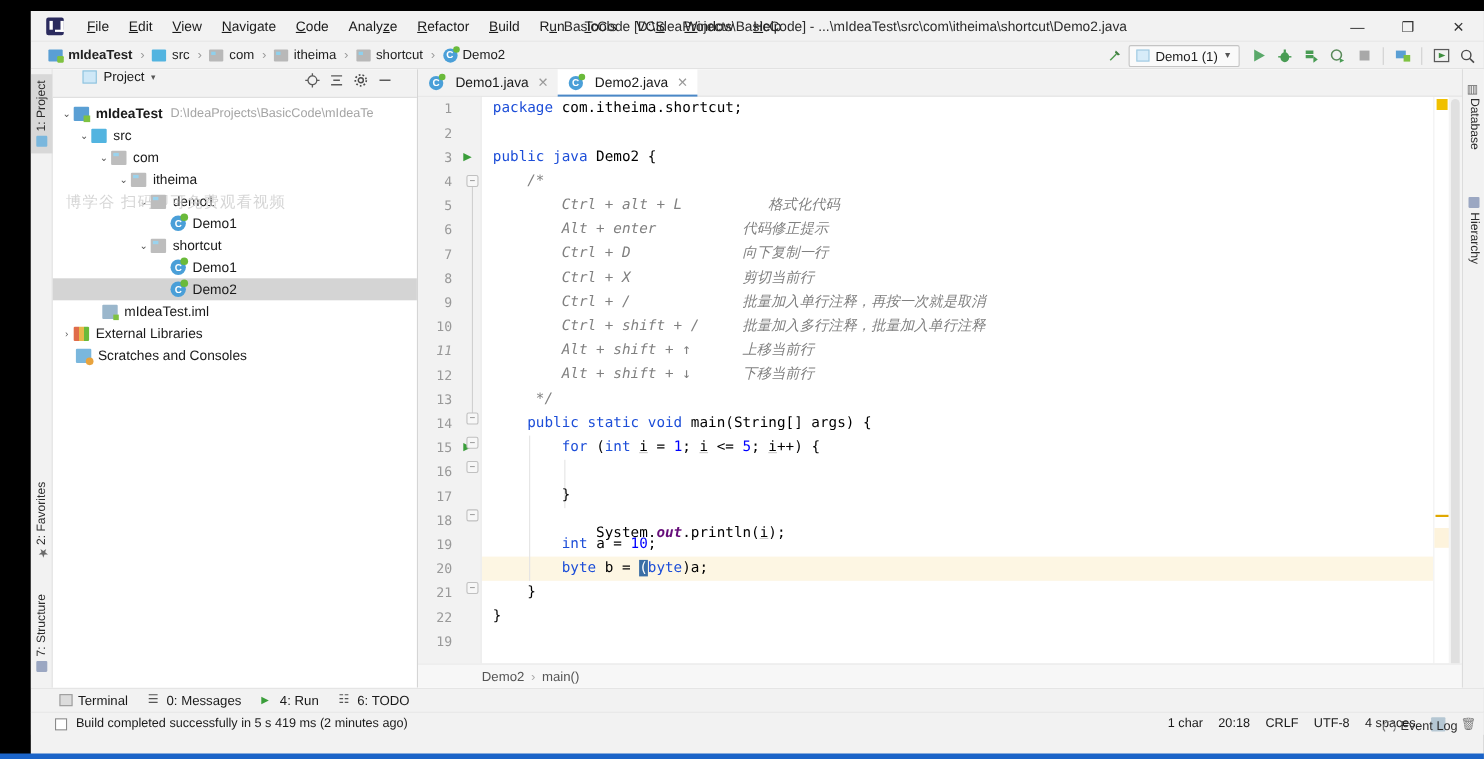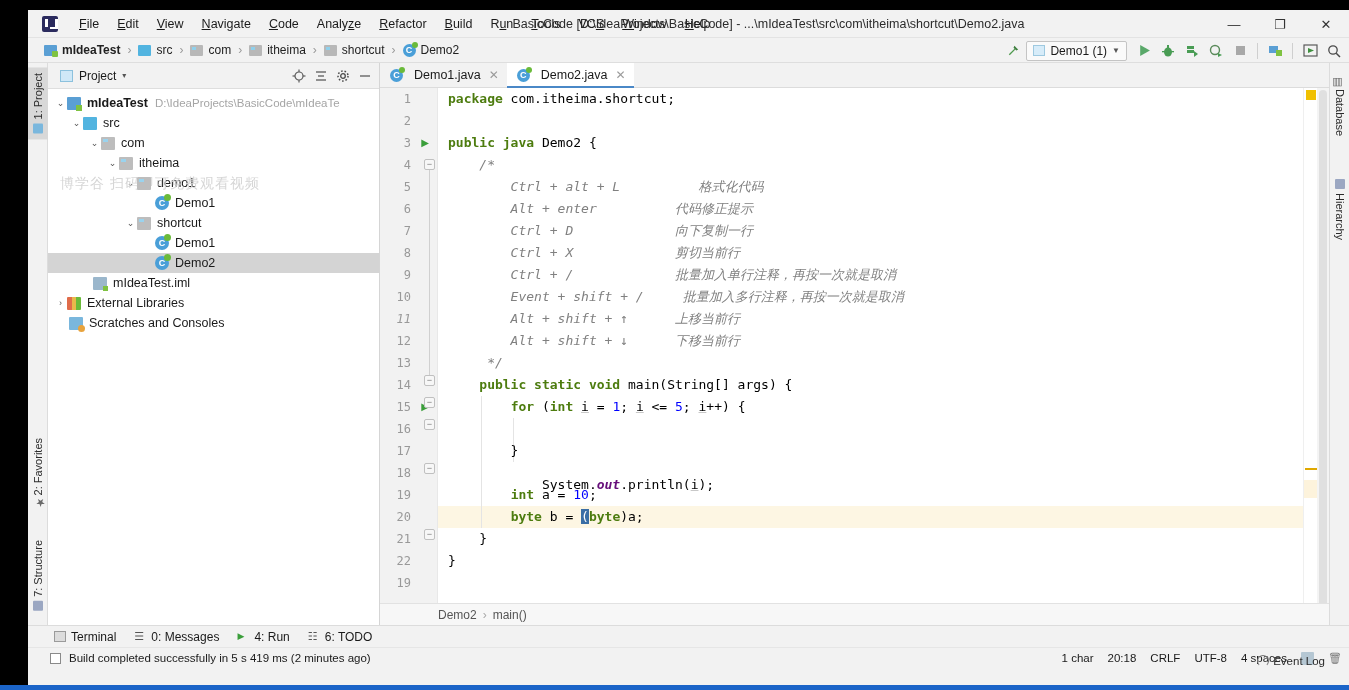--- a/index.html
+++ b/index.html
@@ -113,22 +113,22 @@
   .strip-ic.star { background: none; color: #6a6a6a; font-size: 11px; }
   .strip-ic.struct { background: #9ba7c2; }
   .strip-ic.db { background: none; color: #666; font-size: 11px; }
 
   
   .project-panel {
     width: 332px; background: #fff; display: flex; flex-direction: column;
     border-right: 1px solid #d5d5d5; flex: 0 0 332px; position: relative;
   }
   .pp-header {
-    height: 26px; background: #f2f2f2; display: flex; align-items: center;
-    border-bottom: 1px solid #dedede; padding: 0 4px;
+    height: 26px; background: #f2f2f2; display: flex; align-items: flex-start;
+    border-bottom: 1px solid #dedede; padding: 0 19px;
   }
   .pp-title { display:flex; align-items:center; gap:6px; font-size:12px; color:#1a1a1a; padding-left: 8px;}
   .pp-sq { width:13px;height:12px;background:#cfe8f7;border:1px solid #8cc1dd;}
   .pp-actions { margin-left:auto; display:flex; align-items:center; gap: 2px;}
   .pp-ic { width:20px;height:20px;display:flex;align-items:center;justify-content:center;color:#555;font-size:13px;}
 
   .tree { padding-top: 4px; font-size: 12.5px; color: #1a1a1a; position: relative; }
   .trow { height: 20px; display: flex; align-items: center; white-space: nowrap; }
   .trow.selected { background: #d4d4d4; }
   .twist { width: 13px; text-align: center; color: #555; font-size: 9px; flex: 0 0 13px;}
@@ -194,21 +194,21 @@
 
   .code {
     flex: 1; position: relative; background: #fff; overflow: hidden;
     font-family: "DejaVu Sans Mono", monospace; font-size: 13px; line-height: 22px;
   }
   .cline { position: absolute; left: 10px; white-space: pre; height: 22px; }
   .hl-row {
     position: absolute; left: 0; right: 0; height: 22px; background: #fdf6e3;
   }
   .indent-guide { position:absolute; width:1px; background:#e4e4e4; }
-  .kw { color: #4d7c0f; font-weight: bold; }
+  .kw { color: #1d4ed8; font-weight: normal; }
   .cmt { color: #808080; font-style: italic; }
   .num { color: #0000ff; }
   .fld { color: #660e7a; font-weight: bold; font-style: italic; }
   .ident-u { text-decoration: underline; text-decoration-color:#c8c8c8; }
   .sel-block { background: #3a6ea5; color: #fff; }
   .plain { color: #000; }
 
   .marker-rail {
     width: 14px; flex: 0 0 14px; background: #fff; position: relative; border-left:1px solid #efefef;
   }
@@ -580,21 +580,21 @@
 
           <div class="cline" style="top:0px;"><span class="kw">package</span><span class="plain"> com.itheima.shortcut;</span></div>
           <div class="cline" style="top:22px;"></div>
           <div class="cline" style="top:44px;"><span class="kw">public java</span><span class="plain"> Demo2 {</span></div>
           <div class="cline" style="top:66px;"><span class="cmt">    /*</span></div>
           <div class="cline" style="top:88px;"><span class="cmt">        Ctrl + alt + L          格式化代码</span></div>
           <div class="cline" style="top:110px;"><span class="cmt">        Alt + enter          代码修正提示</span></div>
           <div class="cline" style="top:132px;"><span class="cmt">        Ctrl + D             向下复制一行</span></div>
           <div class="cline" style="top:154px;"><span class="cmt">        Ctrl + X             剪切当前行</span></div>
           <div class="cline" style="top:176px;"><span class="cmt">        Ctrl + /             批量加入单行注释，再按一次就是取消</span></div>
-          <div class="cline" style="top:198px;"><span class="cmt">        Event + shift + /     批量加入多行注释，再按一次就是取消</span></div>
+          <div class="cline" style="top:198px;"><span class="cmt">        Ctrl + shift + /     批量加入多行注释，批量加入单行注释</span></div>
           <div class="cline" style="top:220px;"><span class="cmt">        Alt + shift + ↑      上移当前行</span></div>
           <div class="cline" style="top:242px;"><span class="cmt">        Alt + shift + ↓      下移当前行</span></div>
           <div class="cline" style="top:264px;"><span class="cmt">     */</span></div>
           <div class="cline" style="top:286px;"><span class="plain">    </span><span class="kw">public static void</span><span class="plain"> main(String[] args) {</span></div>
           <div class="cline" style="top:308px;"><span class="plain">        </span><span class="kw">for</span><span class="plain"> (</span><span class="kw">int</span><span class="plain"> </span><span class="ident-u">i</span><span class="plain"> = </span><span class="num">1</span><span class="plain">; </span><span class="ident-u">i</span><span class="plain"> &lt;= </span><span class="num">5</span><span class="plain">; </span><span class="ident-u">i</span><span class="plain">++) {</span></div>
           <div class="cline" style="top:342px;margin-top:44px;"><span class="plain">            System.</span><span class="fld">out</span><span class="plain">.println(</span><span class="ident-u">i</span><span class="plain">);</span></div>
           <div class="cline" style="top:352px;"><span class="plain">        }</span></div>
           <div class="cline" style="top:374px;"></div>
           <div class="cline" style="top:396px;"><span class="plain">        </span><span class="kw">int</span><span class="plain"> a = </span><span class="num">10</span><span class="plain">;</span></div>
           <div class="cline" style="top:418px;"><span class="plain">        </span><span class="kw">byte</span><span class="plain"> b = </span><span class="sel-block">(</span><span class="kw">byte</span><span class="plain">)a;</span></div>

